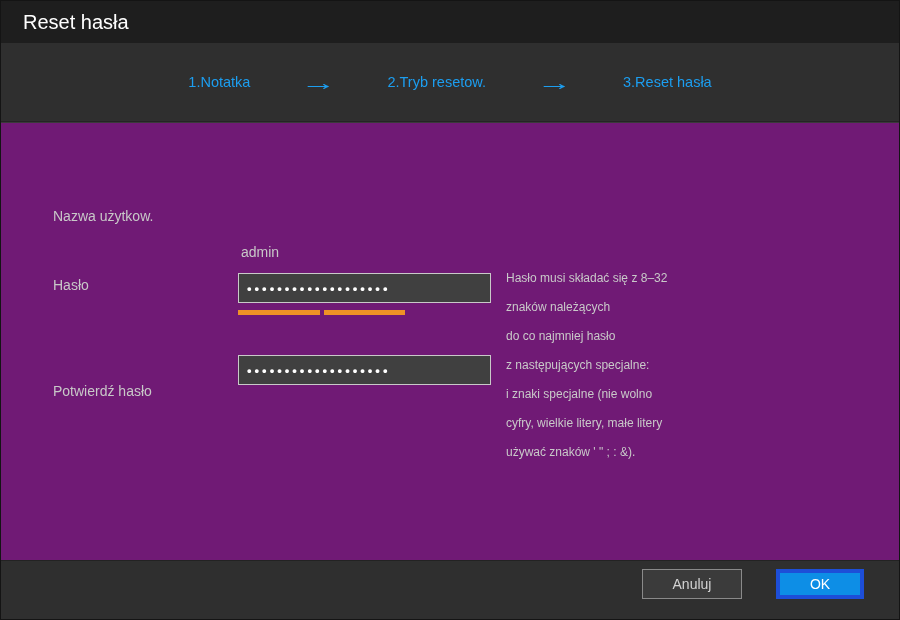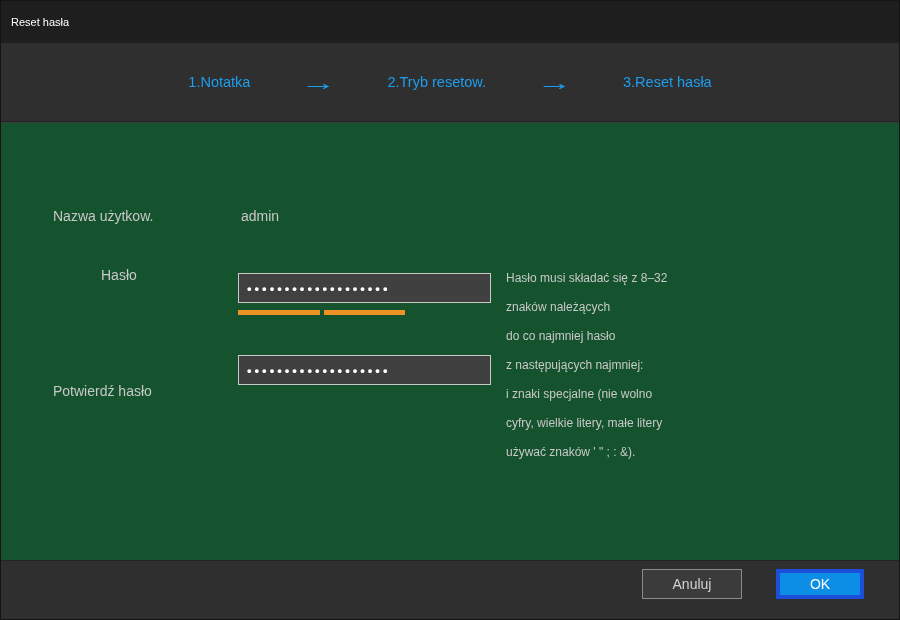--- a/index.html
+++ b/index.html
@@ -15,22 +15,22 @@
     width: 900px; height: 620px;
     border: 1px solid #141414;
     background: #3a3a3a;
   }
   
   .titlebar {
     position: absolute; top: 0; left: 0; right: 0; height: 42px;
     background: #1e1e1e;
     color: #ffffff;
     display: flex; align-items: center;
-    padding-left: 10px;
-    font-size: 11px;
+    padding-left: 22px;
+    font-size: 20px;
   }
   
   .stepsbar {
     position: absolute; top: 42px; left: 0; right: 0; height: 79px;
     background: #2f2f2f;
     border-bottom: 1px solid #242424;
     display: flex; align-items: center; justify-content: center;
     gap: 58px;
   }
   .step {
@@ -40,33 +40,33 @@
   .arrow {
     color: #1c9ef0;
     font-size: 21px;
     display: inline-block;
     transform: scaleX(1.7);
     line-height: 1;
   }
   
   .content {
     position: absolute; top: 122px; left: 0; right: 0; bottom: 59px;
-    background: #14532d;
+    background: #701a75;
   }
   .form-label {
     position: absolute; left: 52px;
     color: #c8c8c8; font-size: 14px; white-space: nowrap;
   }
   .form-value {
     position: absolute; left: 240px;
-    color: #c8c8c8; font-size: 14px;
+    color: #c8c8c8; font-size: 14px; margin-top: 36px;
   }
   .lbl-username { top: 85px; }
   .val-username { top: 85px; }
-  .lbl-password { top: 144px; margin-left: 48px; }
+  .lbl-password { top: 154px; }
   .lbl-confirm  { top: 240px; margin-top: 20px; }
   .pwd-input {
     position: absolute; left: 237px; width: 253px; height: 30px;
     background: #404040;
     border: 1px solid #c9c9c9;
     color: #ffffff;
     font-family: "Liberation Sans", sans-serif;
     font-size: 13px; font-weight: bold;
     letter-spacing: 3px;
     padding: 0 8px;
@@ -142,21 +142,21 @@
       <span class="seg empty"></span>
     </div>
 
     <span class="form-label lbl-confirm">Potwierdź hasło</span>
     <input class="pwd-input inp-confirm" type="text" value="•••••••••••••••••••" style="">
 
     <div class="hint">
       <div>Hasło musi składać się z 8–32</div>
       <div>znaków należących</div>
       <div>do co najmniej hasło</div>
-      <div>z następujących najmniej:</div>
+      <div>z następujących specjalne:</div>
       <div>i znaki specjalne (nie wolno</div>
       <div>cyfry, wielkie litery, małe litery</div>
       <div>używać znaków ' " ; : &amp;).</div>
     </div>
 
   </div>
 
   <div class="footer">
     <button class="btn btn-cancel">Anuluj</button>
     <button class="btn btn-ok">OK</button>

